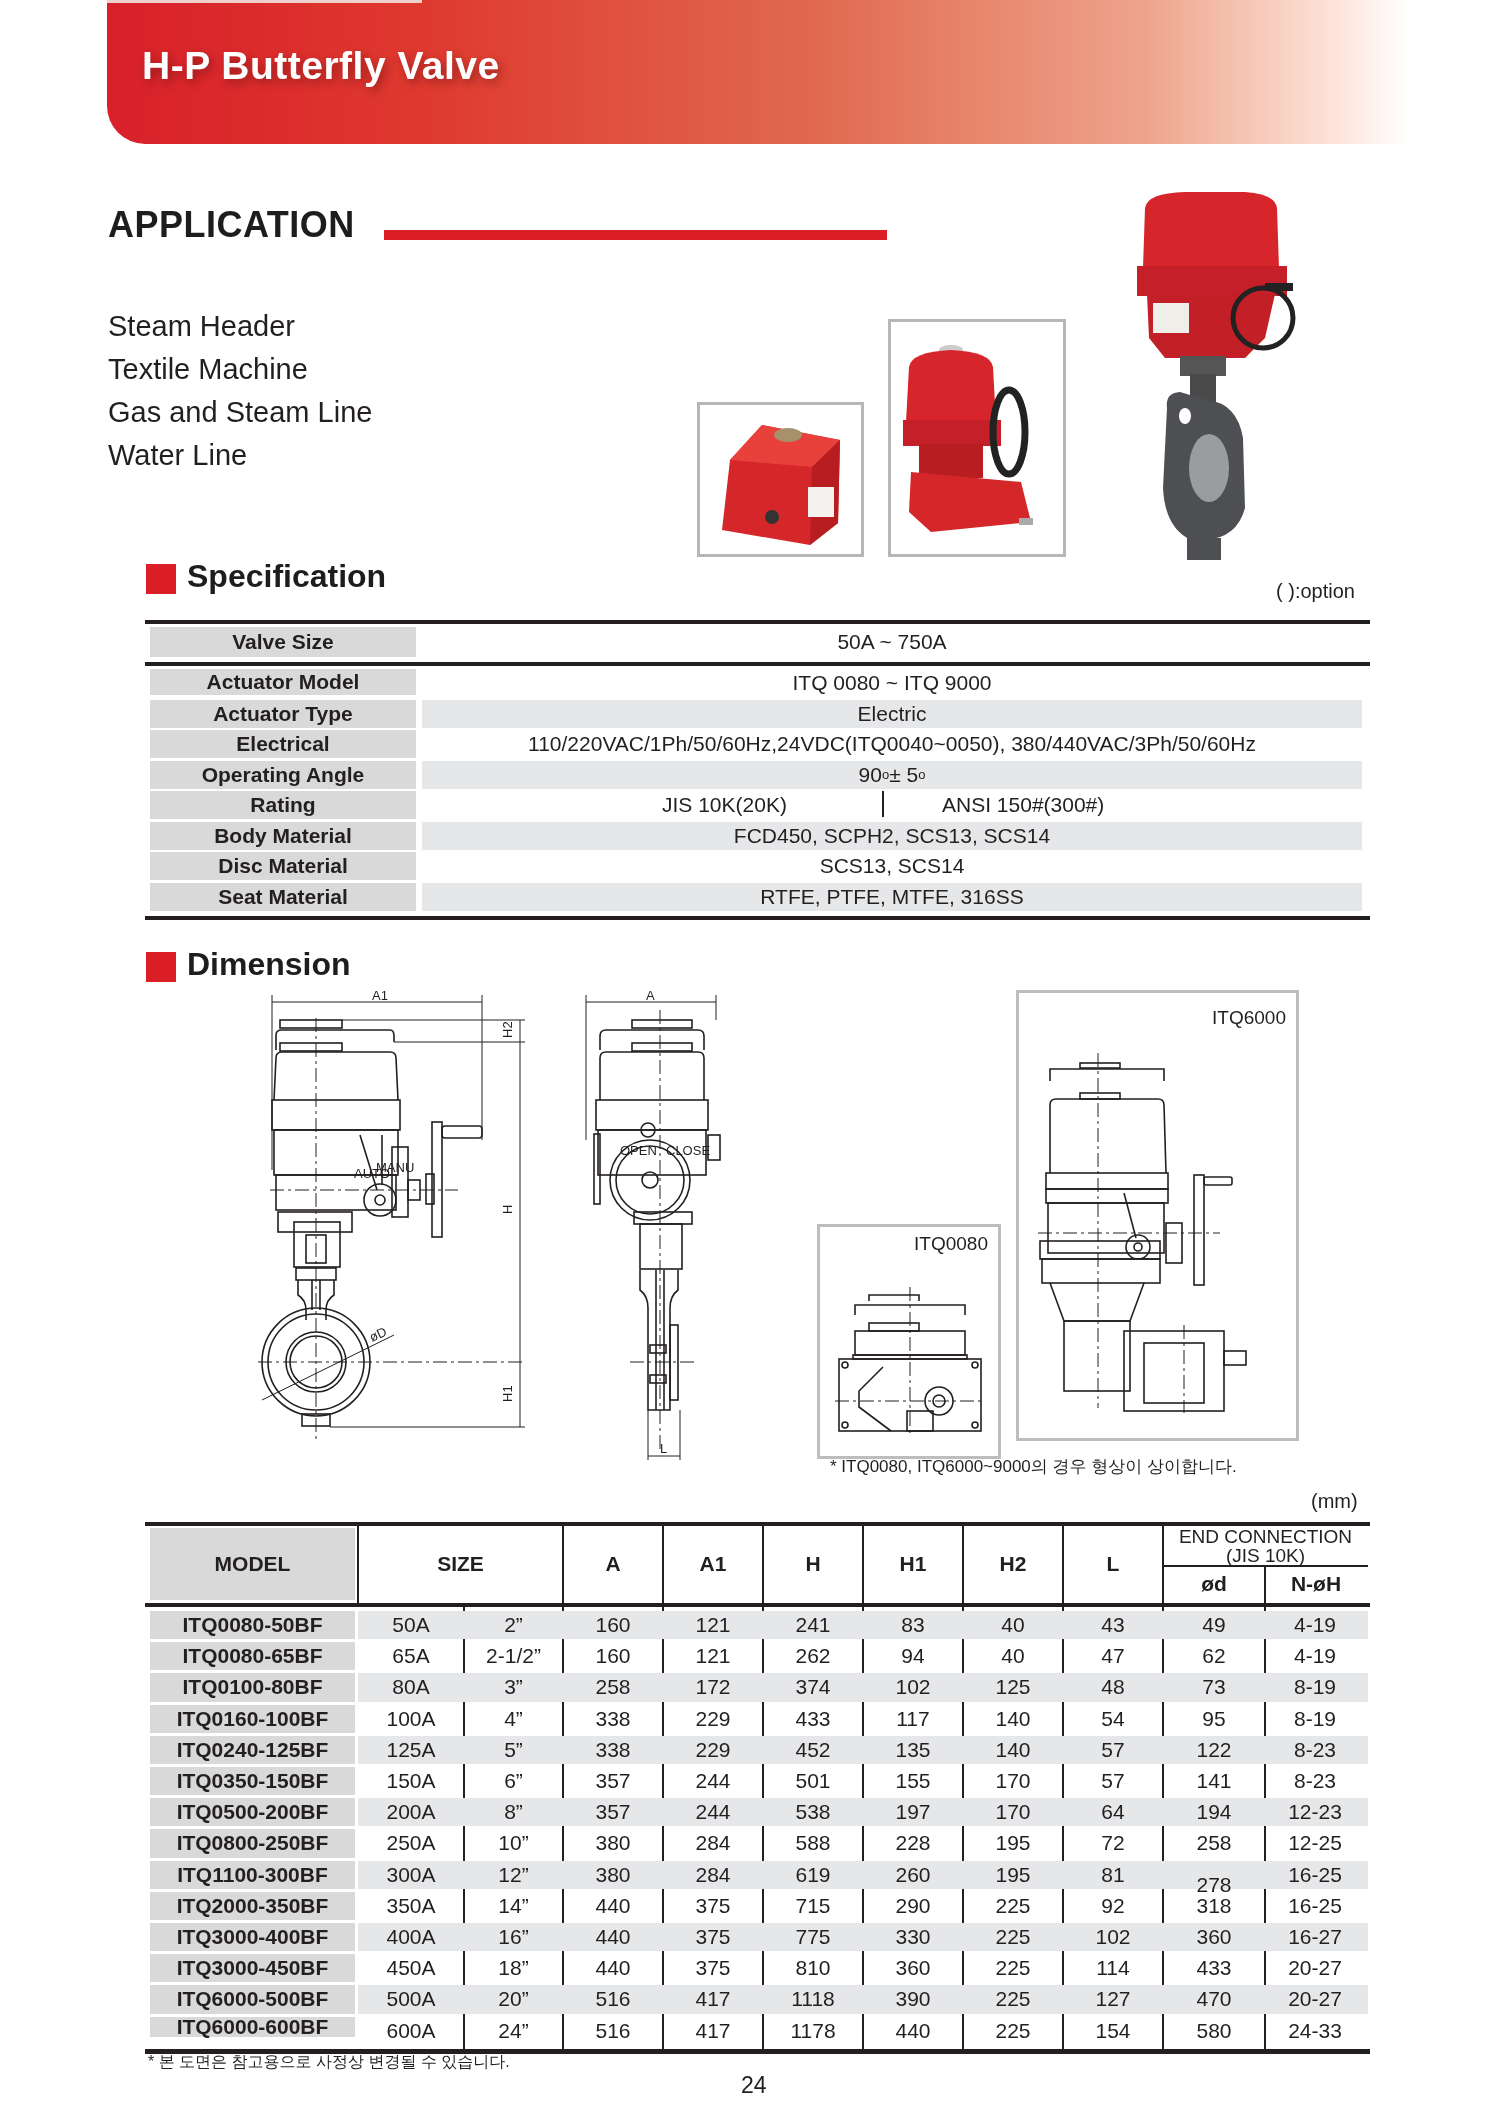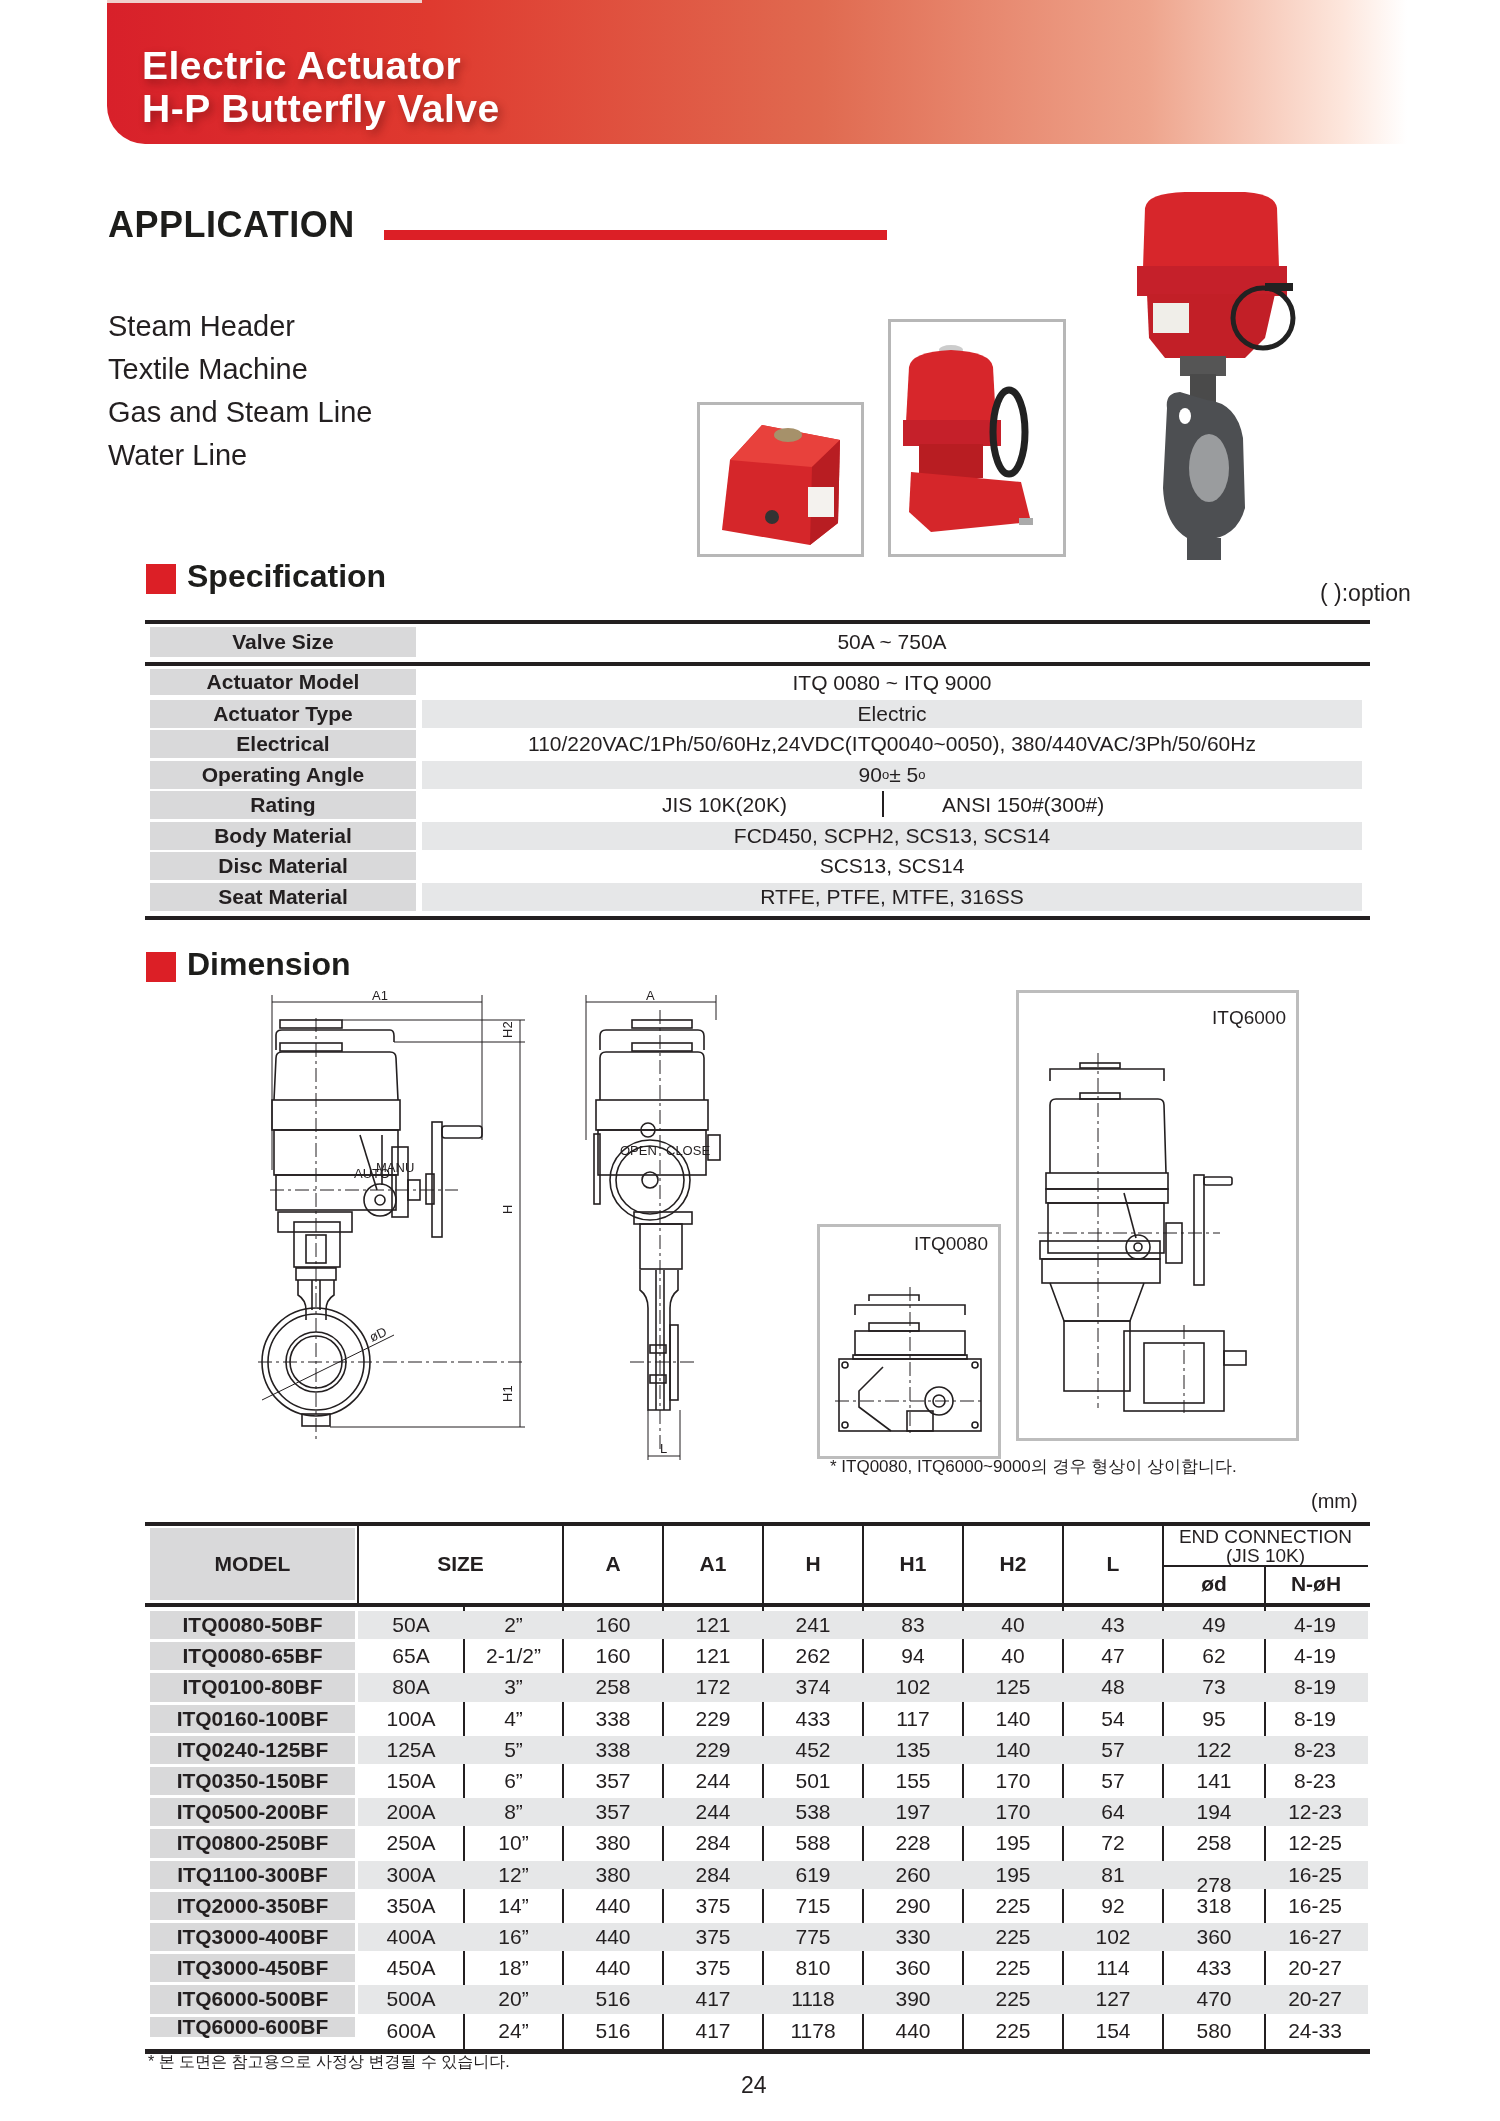--- a/index.html
+++ b/index.html
@@ -24,21 +24,21 @@
   
   .photo-frame { border:3px solid #b7b7b7; background:#fff; box-sizing:border-box; }
   #photo1 { left:697px; top:402px; width:167px; height:155px; }
   #photo2 { left:888px; top:319px; width:178px; height:238px; }
   #photo3 { left:1125px; top:188px; width:180px; height:380px; }
 
   
   .sec-square { width:30px; height:30px; background:#dc1f26; }
   .sec-title { font-size:32px; font-weight:bold; color:#1d1d1b; }
 
-  #option-note { left:1276px; top:580px; font-size:23px; color:#231f20;margin-left:44px; }
+  #option-note { left:1276px; top:580px; font-size:20px; color:#231f20; }
 
   
   .rule-thick { background:#231f20; height:4px; }
   .spec-label { background:#d9d9da; font-weight:bold; font-size:21px; text-align:center;
                 display:flex; align-items:center; justify-content:center; box-sizing:border-box; }
   .spec-value { font-size:21px; text-align:center; display:flex; align-items:center;
                 justify-content:center; box-sizing:border-box; }
   .spec-value.shaded { background:#e6e7e8; }
   .sup { font-size:13px; vertical-align:super; line-height:0; }
 
@@ -64,21 +64,20 @@
 
   #footnote { left:148px; top:2052px; font-size:16px; color:#231f20; }
   #page-number { left:741px; top:2072px; font-size:23px; color:#231f20; }
 </style>
 </head>
 <body>
 
 <div id="banner" class="abs"></div>
 <div id="banner-top-strip" class="abs"></div>
 <div id="banner-title" class="abs">
-  <div>Electric Actuator</div>
   <div>H-P Butterfly Valve</div>
 </div>
 
 <div id="app-heading" class="abs">APPLICATION</div>
 <div id="app-rule" class="abs"></div>
 <div id="app-list" class="abs">
   <div>Steam Header</div>
   <div>Textile Machine</div>
   <div>Gas and Steam Line</div>
   <div>Water Line</div>

